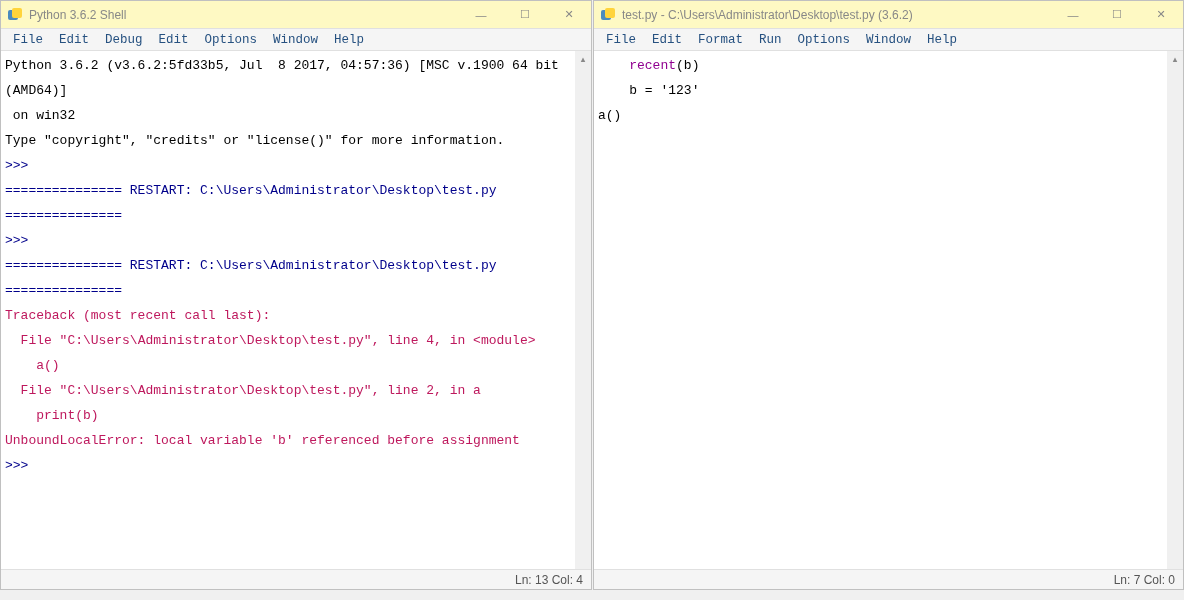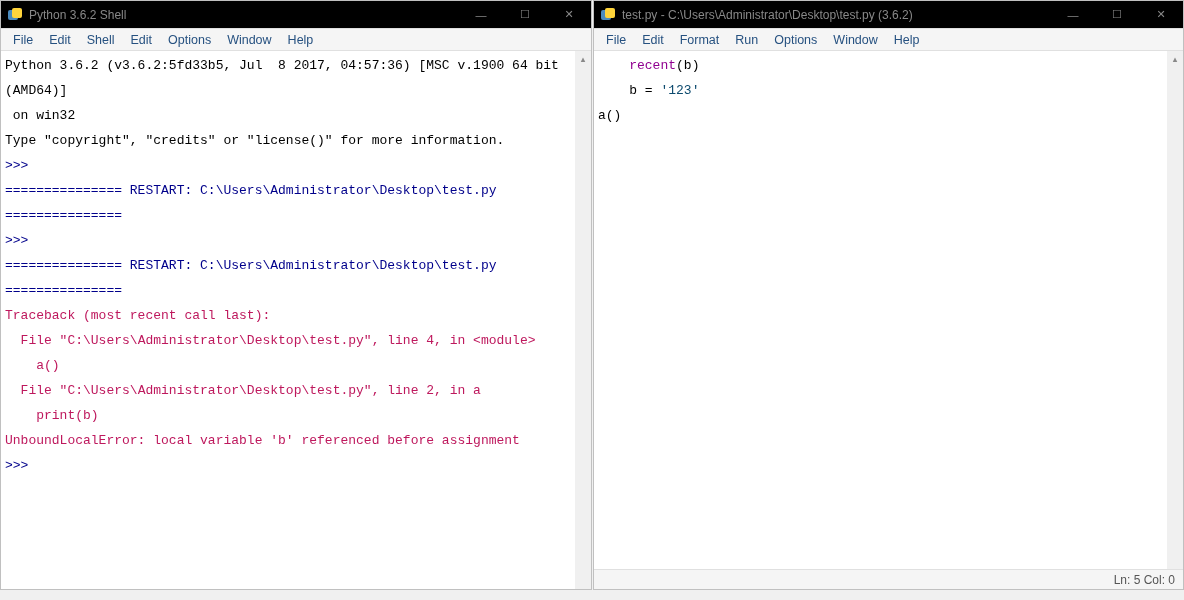--- a/index.html
+++ b/index.html
@@ -18,21 +18,21 @@
     border: 1px solid #c0c0c0;
     display: flex;
     flex-direction: column;
     height: 590px;
     margin-top: 0;
   }
   .window.left { width: 592px; }
   .window.right { width: 591px; margin-left: 1px; }
   .titlebar {
     height: 28px;
-    background: #000000;
+    background: #fef9c3;
     display: flex;
     align-items: center;
     border-bottom: 1px solid #e0e0e0;
   }
   .title-icon {
     width: 16px;
     height: 16px;
     margin: 0 6px;
     display: inline-block;
   }
@@ -59,20 +59,21 @@
   }
   .menubar {
     height: 22px;
     background: #f5f5f5;
     border-bottom: 1px solid #e0e0e0;
     display: flex;
     align-items: center;
     padding: 0 4px;
     font-size: 12.5px;
     color: #265180;
+    font-family: Liberation Mono, monospace;
   }
   .menu-item {
     padding: 0 8px;
     cursor: default;
   }
   .content {
     flex: 1;
     position: relative;
     overflow: hidden;
     background: #fff;
@@ -81,21 +82,21 @@
     margin: 0;
     padding: 2px 4px;
     font-family: "Courier New", Consolas, monospace;
     font-size: 13px;
     line-height: 25px;
     white-space: pre-wrap;
   }
   .content .line { display: block; }
   .kw-orange { color: #ff7f00; }
   .kw-purple { color: #900090; }
-  .kw-green  { color: #0c4a6e; }
+  .kw-green  { color: #000000; }
   .kw-dblue  { color: #00008b; }
   .err-red   { color: #be185d; }
   .statusbar {
     height: 20px;
     border-top: 1px solid #e0e0e0;
     background: #f5f5f5;
     font-size: 12px;
     color: #555;
     display: flex;
     justify-content: flex-end;
@@ -130,31 +131,34 @@
     <span class="title-text">Python 3.6.2 Shell</span>
     <div class="win-controls">
       <div class="win-btn">—</div>
       <div class="win-btn">☐</div>
       <div class="win-btn">✕</div>
     </div>
   </div>
   <div class="menubar" id="left-menu">
       <span class="menu-item">File</span>
       <span class="menu-item">Edit</span>
-      <span class="menu-item">Shell</span>
+      <span class="menu-item">Debug</span>
       <span class="menu-item">Edit</span>
       <span class="menu-item">Options</span>
       <span class="menu-item">Window</span>
       <span class="menu-item">Help</span>
     </div>
   <div class="content">
     <pre id="left-pre"><span class="line ">Python 3.6.2 (v3.6.2:5fd33b5, Jul  8 2017, 04:57:36) [MSC v.1900 64 bit (AMD64)]</span><span class="line "> on win32</span><span class="line ">Type "copyright", "credits" or "license()" for more information.</span><span class="line kw-dblue">&gt;&gt;&gt; </span><span class="line kw-dblue">=============== RESTART: C:\Users\Administrator\Desktop\test.py ===============</span><span class="line kw-dblue">&gt;&gt;&gt; </span><span class="line kw-dblue">=============== RESTART: C:\Users\Administrator\Desktop\test.py ===============</span><span class="line err-red">Traceback (most recent call last):</span><span class="line err-red">  File "C:\Users\Administrator\Desktop\test.py", line 4, in &lt;module&gt;</span><span class="line err-red">    a()</span><span class="line err-red">  File "C:\Users\Administrator\Desktop\test.py", line 2, in a</span><span class="line err-red">    print(b)</span><span class="line err-red">UnboundLocalError: local variable 'b' referenced before assignment</span><span class="line kw-dblue">&gt;&gt;&gt; </span></pre>
     <div class="scrollbar-v">
       <div class="arrow">▴</div>
     </div>
+  </div>
+  <div class="statusbar">
+    <span>Ln: 13  Col: 4</span>
   </div>
 </div>
 
 <div class="window right">
   <div class="titlebar">
     <span class="title-icon">
       <svg viewBox="0 0 16 16">
           <rect x="1" y="3" width="10" height="10" fill="#4b8bbe" rx="2"></rect>
           <rect x="5" y="1" width="10" height="10" fill="#ffd43b" rx="2"></rect>
         </svg>
@@ -175,15 +179,15 @@
       <span class="menu-item">Window</span>
       <span class="menu-item">Help</span>
     </div>
   <div class="content">
     <pre id="right-pre"><span class="line"><span>    </span><span class="kw-purple">recent</span><span>(b)</span></span><span class="line"><span>    b = </span><span class="kw-green">'123'</span></span><span class="line"><span>a()</span></span></pre>
     <div class="scrollbar-v">
       <div class="arrow">▴</div>
     </div>
   </div>
   <div class="statusbar">
-    <span>Ln: 5  Col: 0</span>
+    <span>Ln: 7  Col: 0</span>
   </div>
 </div>
 
 </body></html>

